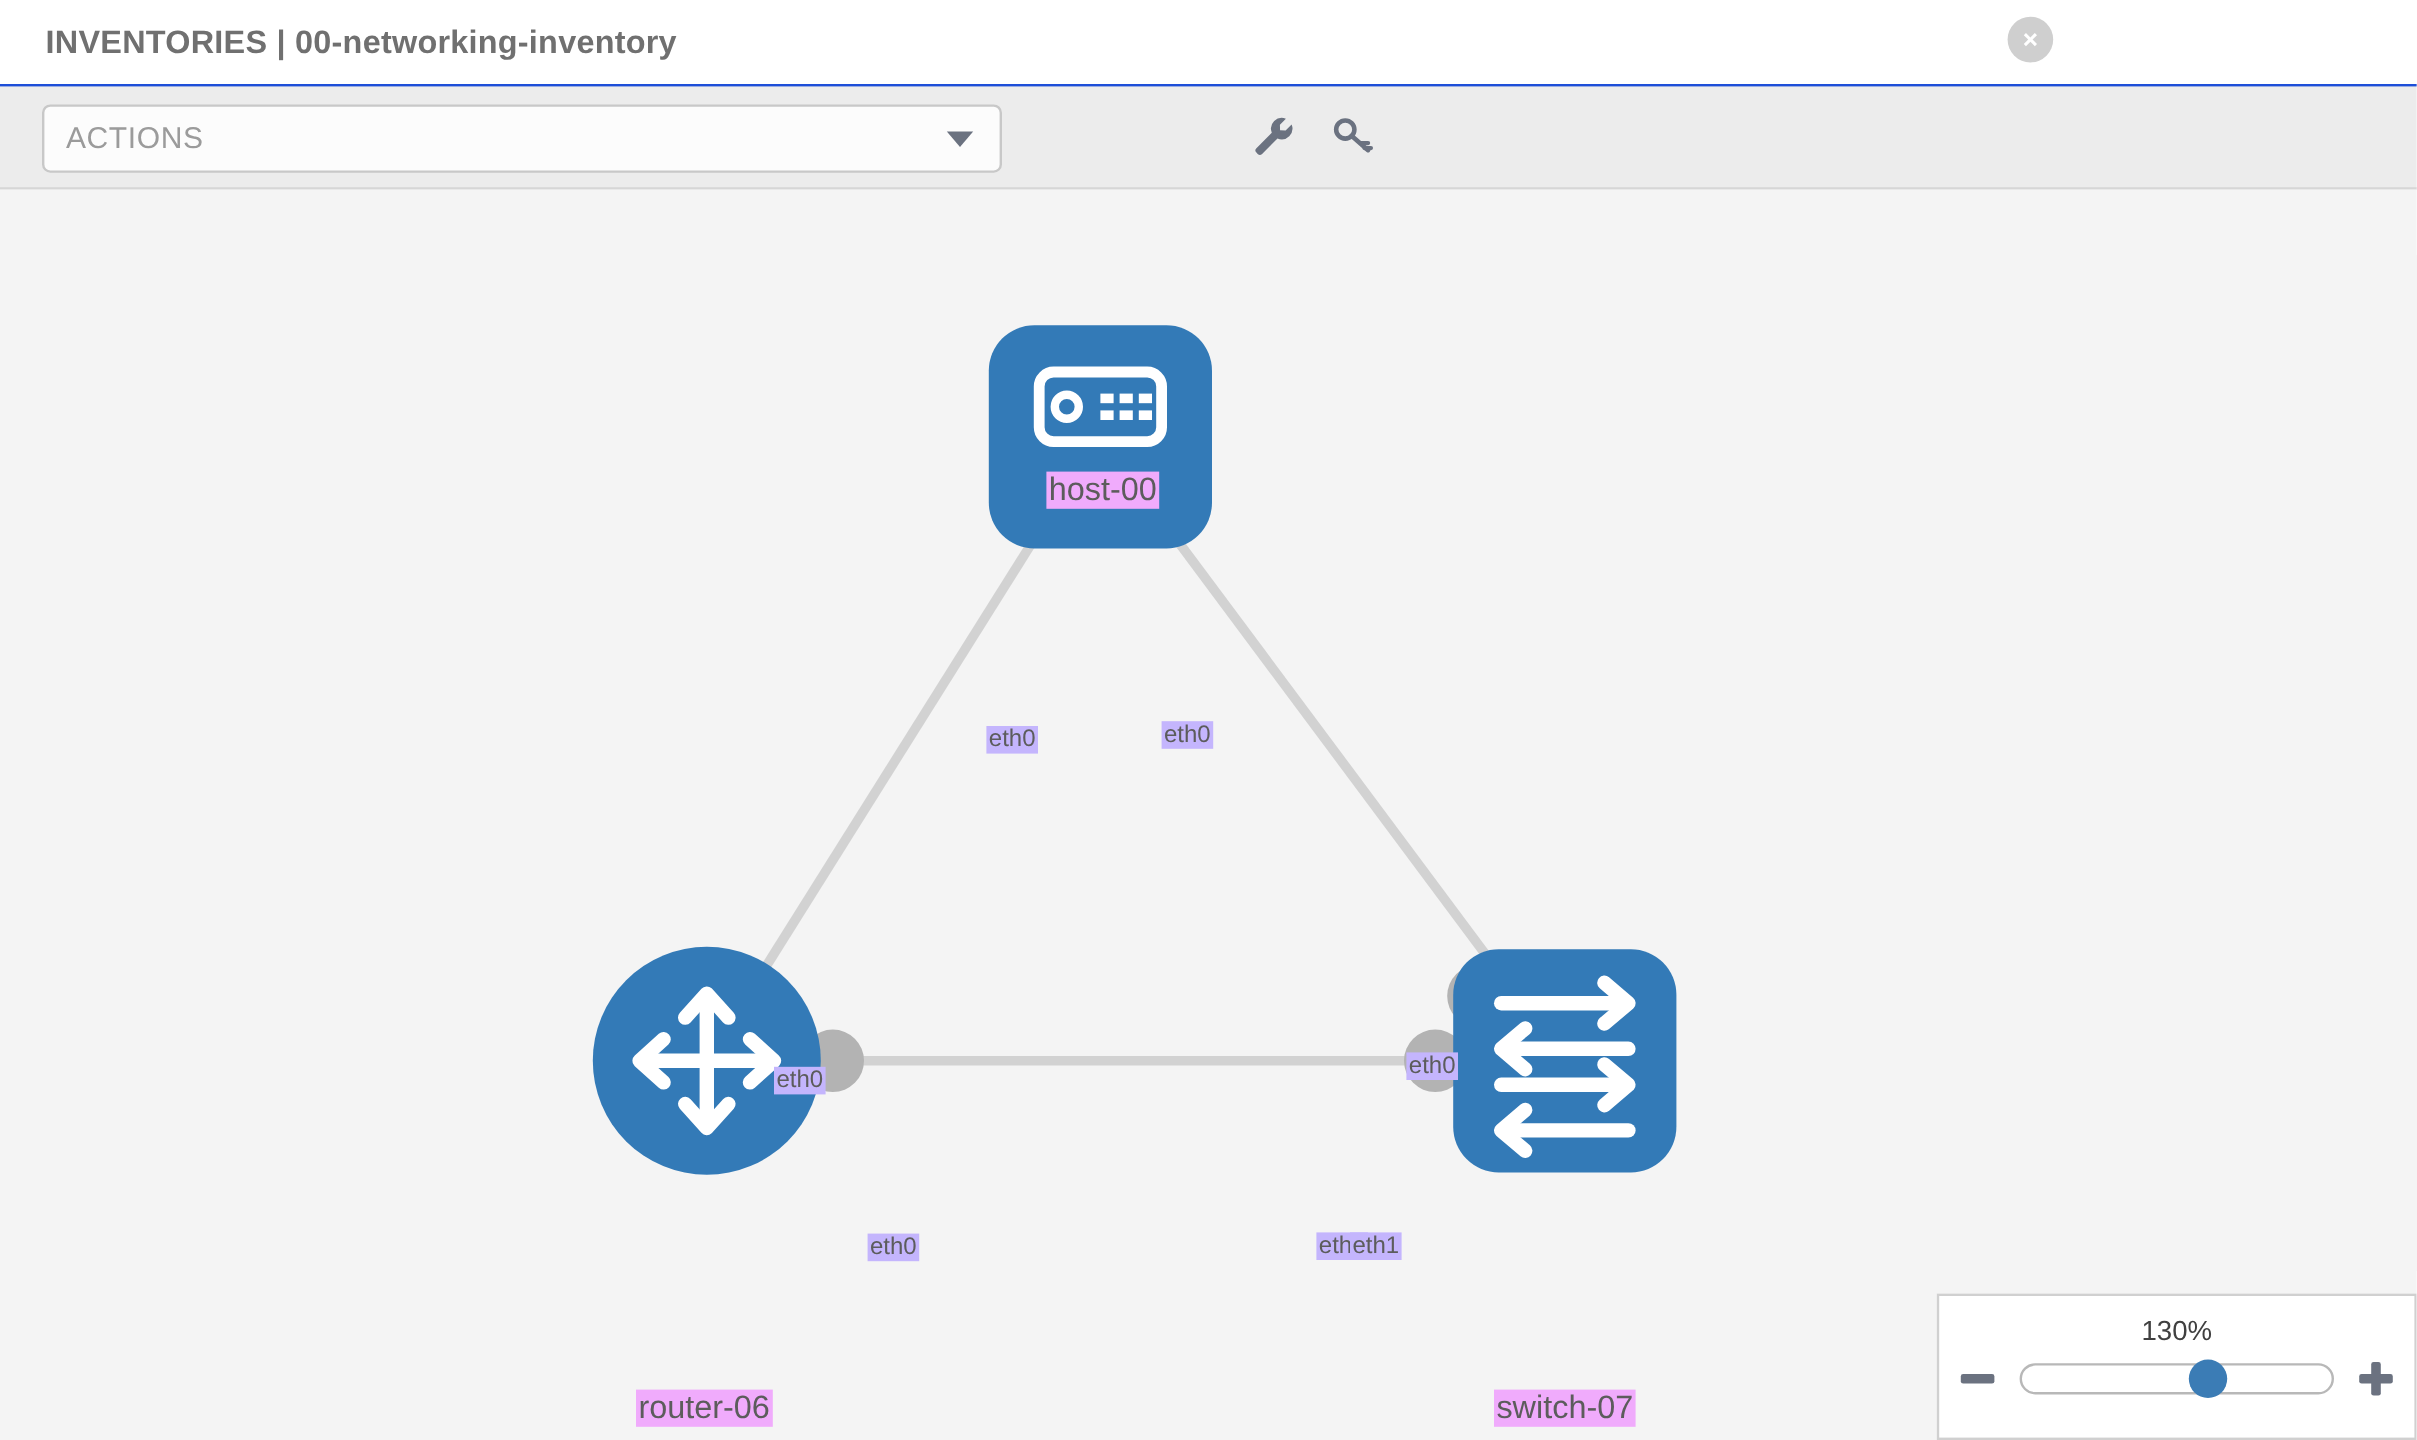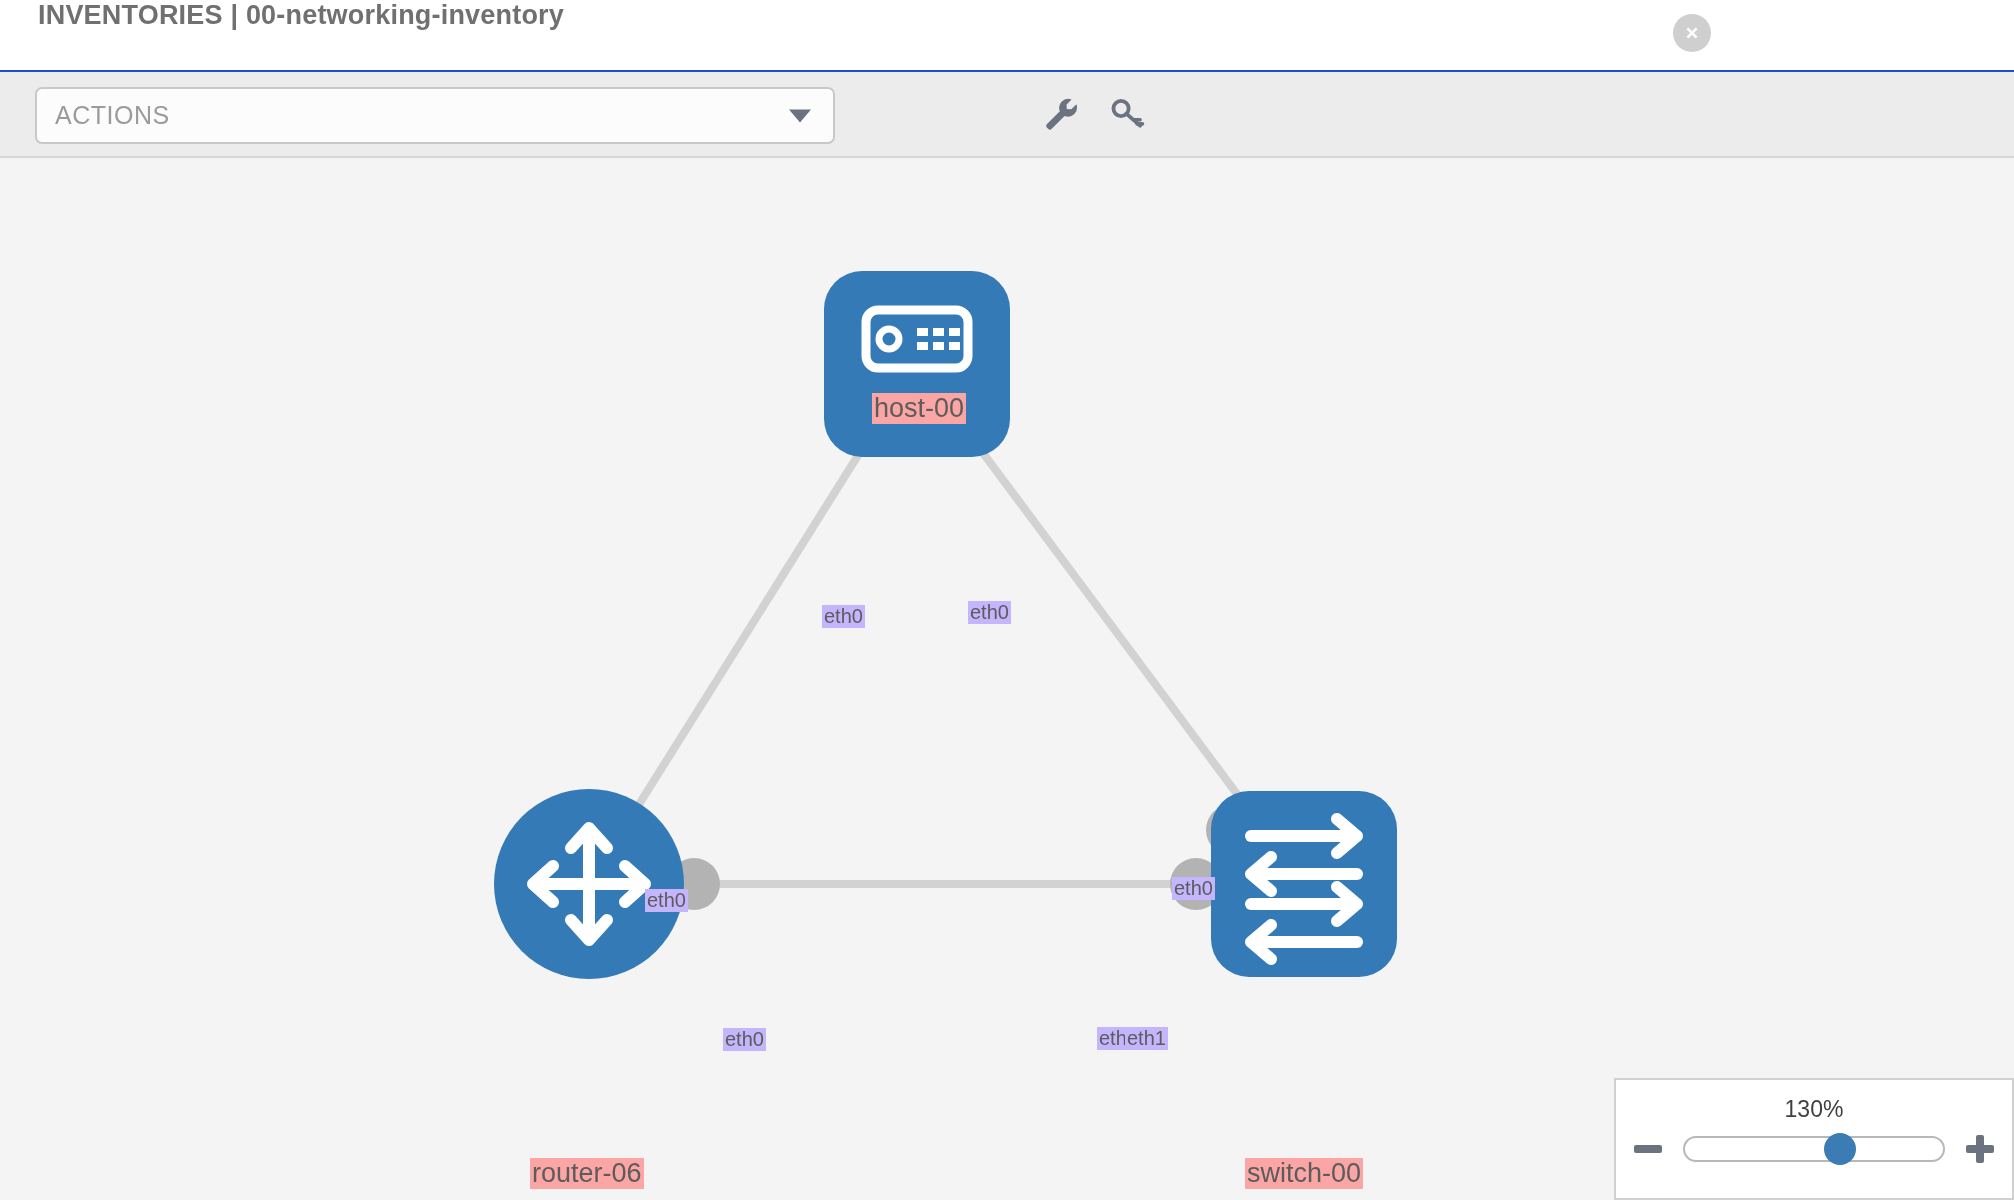--- a/index.html
+++ b/index.html
@@ -9,21 +9,21 @@
     background: #ffffff;
     overflow: hidden;
   }
   #app { position: relative; width: 2014px; height: 1200px; }
 
   
   .header {
     position: absolute; top: 0; left: 0;
     width: 1746px; height: 70px;
     background: #ffffff;
-    display: flex; align-items: flex-start;
+    display: flex; align-items: center;
   }
   .header-title {
     margin-left: 38px;
     font-size: 27px;
     font-weight: bold;
     color: #707070;
     letter-spacing: 0.2px;
     white-space: nowrap;
   }
   .close-btn {
@@ -97,21 +97,21 @@
     width: 2014px; height: 1042px;
     background: #f4f4f4;
     overflow: hidden;
   }
   .topology-svg { position: absolute; top: 0; left: 0; }
 
   .node-label {
     position: absolute;
     font-size: 27px;
     color: #5c5c5c;
-    background: #fca5a5;
+    background: #f0abfc;
     white-space: nowrap;
     padding: 0 2px;
   }
   .port-label {
     position: absolute;
     font-size: 20px;
     color: #5c5c5c;
     background: #c4b5fd;
     white-space: nowrap;
     padding: 0 2px;
@@ -268,21 +268,21 @@
           <path d="M1251 746 L1355 746"></path>
           <path d="M1337 729 L1357 746 L1337 763"></path>
           <path d="M1357 784 L1253 784"></path>
           <path d="M1271 767 L1251 784 L1271 801"></path>
         </g>
       </g>
     </svg>
 
     <div class="node-label" style="left:872px; top:235px;">host-00</div>
     <div class="node-label" style="left:530px; top:1000px;">router-06</div>
-    <div class="node-label" style="left:1245px; top:1000px;">switch-00</div>
+    <div class="node-label" style="left:1245px; top:1000px;">switch-07</div>
 
     <div class="port-label" style="left:822px; top:447px;">eth0</div>
     <div class="port-label" style="left:968px; top:443px;">eth0</div>
     <div class="port-label" style="left:645px; top:731px;">eth0</div>
     <div class="port-label" style="left:1172px; top:719px;">eth0</div>
     <div class="port-label" style="left:723px; top:870px;">eth0</div>
     <div class="port-label" style="left:1097px; top:869px;">eth0</div>
     <div class="port-label" style="left:1125px; top:869px;">eth1</div>
 
     <div class="zoom-panel">

